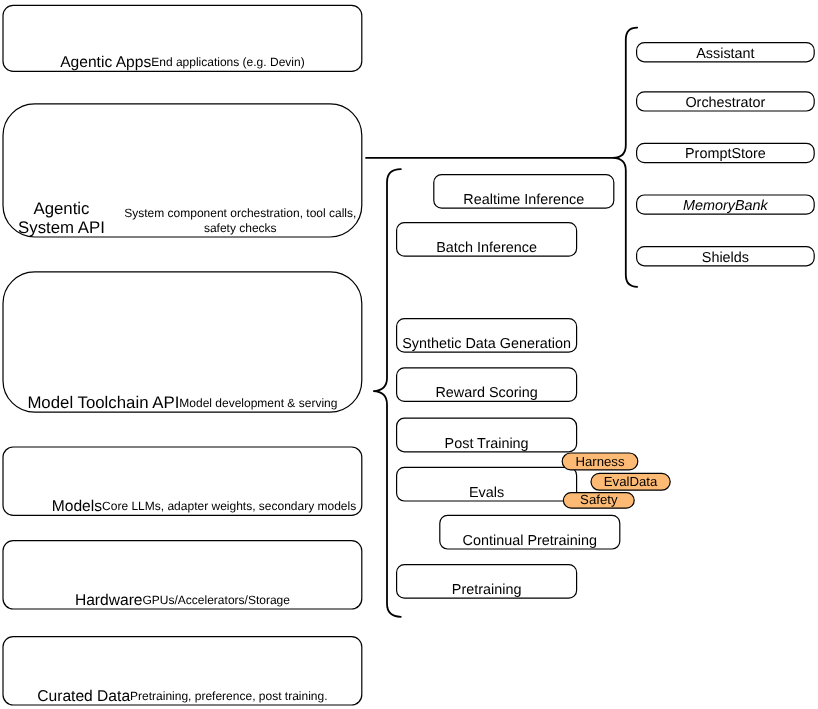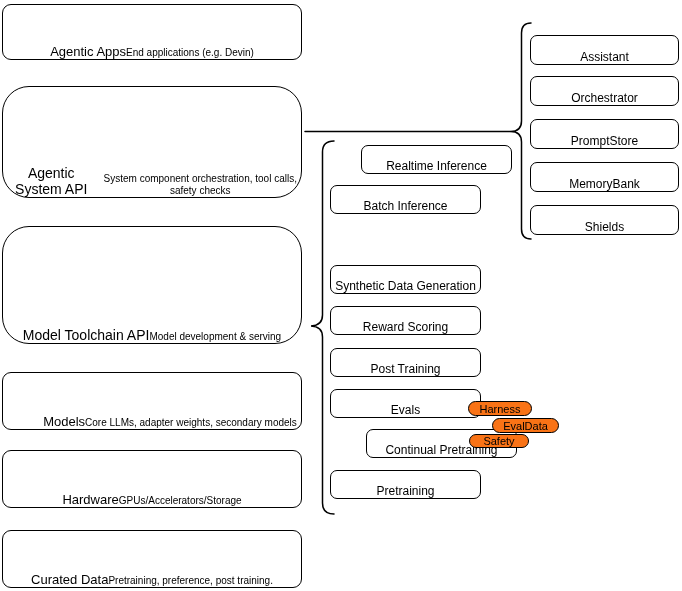--- a/index.html
+++ b/index.html
@@ -35,35 +35,34 @@
   .left-box { left: 2px; width: 300px; border-radius: 9px; }
   .big { border-radius: 27px; }
   .box-title { font-size: 13px; line-height: 15px; }
   .big .box-title { font-size: 14px; line-height: 16px; }
   .box-subtitle { font-size: 10px; line-height: 12px; margin-top: 5px; }
   .mid-box {
     left: 330px; width: 151px; height: 29px;
     border-radius: 7px; font-size: 12px;
   }
   .right-box {
-    left: 530px; width: 149px; height: 30px;
+    left: 530px; width: 149px; height: 17px;
     border-radius: 7px; font-size: 12px;
   }
   .pill {
     position: absolute;
-    background: #f97316;
+    background: #fdba74;
     border: 1.5px solid #000000;
     box-sizing: border-box;
     border-radius: 999px;
     display: flex;
     align-items: center;
     justify-content: center;
     font-size: 11px;
     z-index: 3;
-    margin-top: 24px;
   }
   .label { display: block; }
 </style>
 </head>
 <body>
 
 <div class="canvas">
 
   <svg class="overlay" viewBox="0 0 682 591">
     <path d="M 334 141 Q 322.5 141 322.5 152 L 322.5 315 Q 322.5 325.5 311 326 Q 322.5 326.5 322.5 337 L 322.5 503 Q 322.5 514 334 514" fill="none" stroke="#000000" stroke-width="1.5" stroke-linecap="round"></path>
@@ -138,20 +137,20 @@
 
   <div class="box right-box" style="top:35px;">
     <span class="label">Assistant</span>
   </div>
   <div class="box right-box" style="top:76px;">
     <span class="label">Orchestrator</span>
   </div>
   <div class="box right-box" style="top:119px;">
     <span class="label">PromptStore</span>
   </div>
-  <div class="box right-box" style="top:162px;">
+  <div class="box right-box" style="top:162px;font-style:italic;">
     <span class="label">MemoryBank</span>
   </div>
   <div class="box right-box" style="top:205px;">
     <span class="label">Shields</span>
   </div>
 
 </div>
 
 </body></html>

